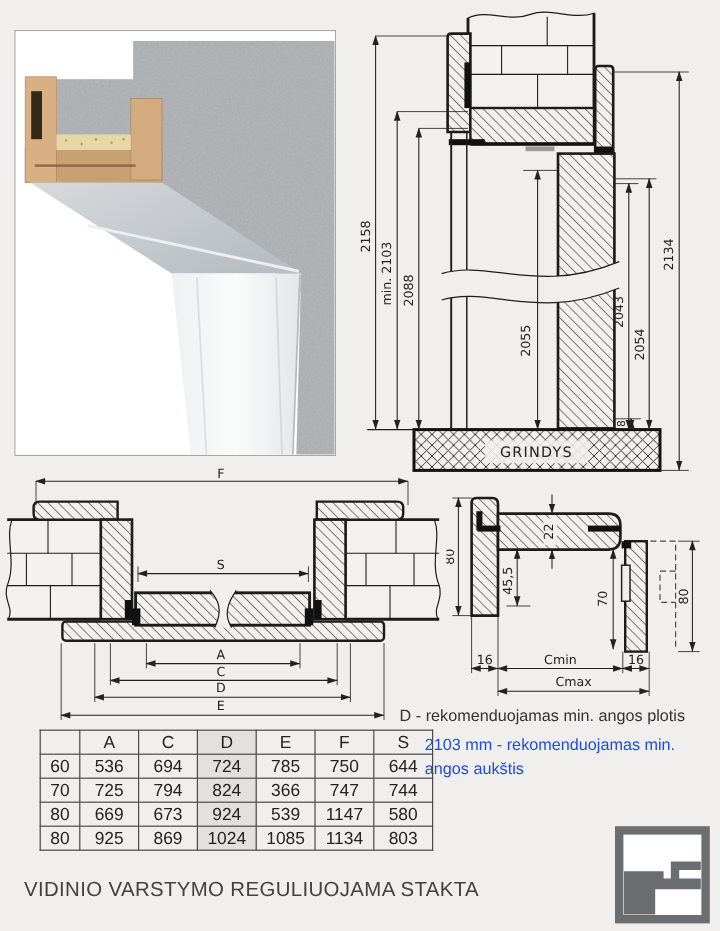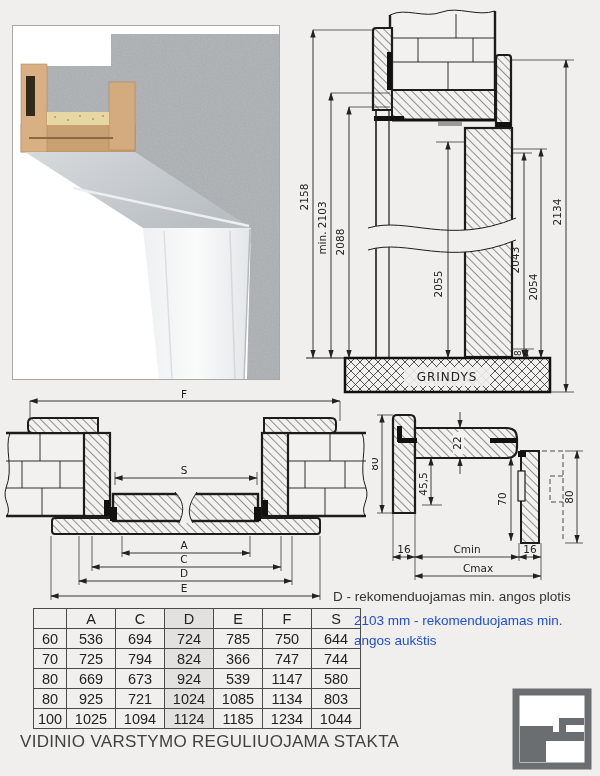--- a/index.html
+++ b/index.html
@@ -349,35 +349,26 @@
           <td>669</td>
           <td>673</td>
           <td class="hl">924</td>
           <td>539</td>
           <td>1147</td>
           <td>580</td>
         </tr>
         <tr>
           <td>80</td>
           <td>925</td>
-          <td>721</td>
+          <td>869</td>
           <td class="hl">1024</td>
           <td>1085</td>
           <td>1134</td>
           <td>803</td>
         </tr>
-        <tr>
-          <td>100</td>
-          <td>1025</td>
-          <td>1094</td>
-          <td class="hl">1124</td>
-          <td>1185</td>
-          <td>1234</td>
-          <td>1044</td>
-        </tr>
       </tbody>
   </table>
 
   <div class="title">VIDINIO VARSTYMO REGULIUOJAMA STAKTA</div>
 
   <svg class="logo" width="80" height="82" viewBox="0 0 80 82">
     <rect x="4" y="4" width="72" height="74" fill="#ffffff" stroke="#6b6e70" stroke-width="7"></rect>
     <path d="M8 38 H41 V44 H47 V30 H72 V37 H54 V44 H72 V53 H34 V74 H8 Z" fill="#6b6e70"></path>
   </svg>
 

